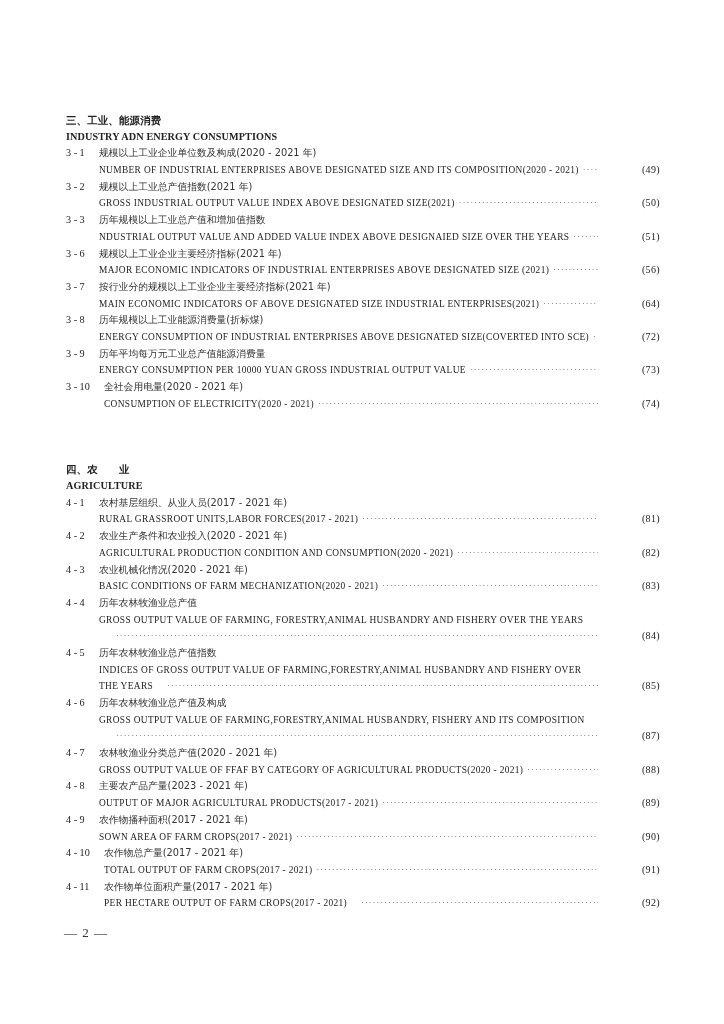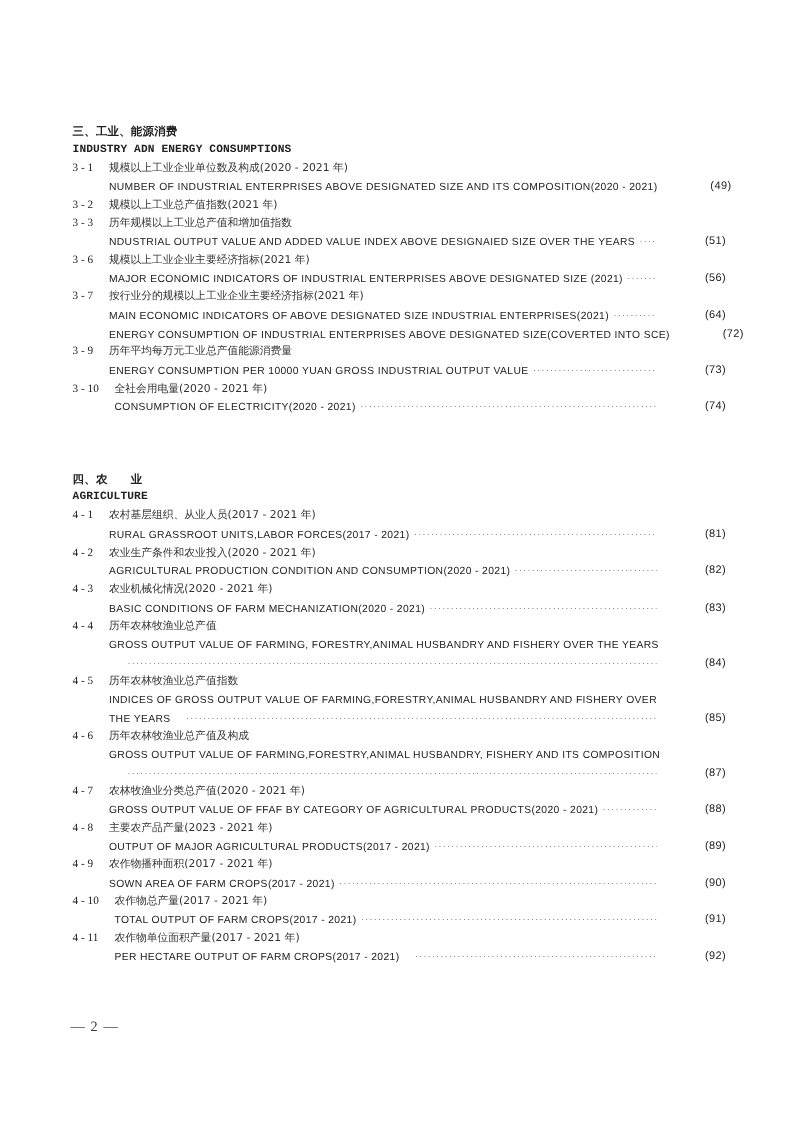--- a/index.html
+++ b/index.html
@@ -1,25 +1,25 @@
 <!DOCTYPE html>
 <html><head>
 <meta charset="utf-8">
 <style>
   html, body { margin: 0; padding: 0; background: #ffffff; }
   body { width: 724px; height: 1024px; position: relative; overflow: hidden;
          font-family: "DejaVu Serif", "Liberation Serif", serif; color: #222; }
   .page { position: absolute; left: 66px; top: 80px; width: 594px; }
   .line { height: 16.7px; line-height: 16.7px; font-size: 10.2px; white-space: nowrap; position: relative; }
   .sec-cn { font-family: "DejaVu Sans", sans-serif; font-size: 10.4px; font-weight: bold; letter-spacing: 0.2px; margin-top: 32px; }
-  .sec-en { font-weight: bold; font-size: 10.2px; font-family: Liberation Mono, monospace; letter-spacing: 0.1px; }
+  .sec-en { font-weight: bold; font-size: 10.2px; font-family: Liberation Serif, serif; letter-spacing: 0.1px; }
   .gap { height: 17px; }
   .num { display: inline-block; width: 33px; font-family: "Liberation Serif", serif; font-size: 10.2px; }
   .cn { font-family: "DejaVu Sans", sans-serif; font-size: 9.8px; color: #333; }
-  .en-row { display: flex; align-items: flex-end; padding-left: 33px; font-family: Liberation Sans, sans-serif; font-size: 9.4px; letter-spacing: 0.35px; }
+  .en-row { display: flex; align-items: flex-start; padding-left: 33px; font-family: Liberation Serif, serif; font-size: 9.4px; letter-spacing: 0.35px; }
   .en-row.indent2 { padding-left: 50px; }
   .en-text { flex: 0 0 auto; }
   .dots { flex: 1 1 auto; overflow: hidden; margin: 0 4px; color: #444; letter-spacing: 1.2px; font-size: 8px; }
   .dots::before { content: "····································································································································································"; }
   .pg { flex: 0 0 auto; font-size: 10px; margin-left: 40px; }
   .wide .num { width: 38px; }
   .footer { position: absolute; left: 64px; top: 925px; font-family: "Liberation Serif", serif; font-size: 13px; color: #333; letter-spacing: 1px; }
 </style>
 </head>
 <body>
@@ -32,20 +32,25 @@
   <div>
     <div class="line"><span class="num">3 - 1</span><span class="cn">规模以上工业企业单位数及构成(2020 - 2021 年)</span></div>
     <div class="line en-row">
         <span class="en-text">NUMBER OF INDUSTRIAL ENTERPRISES ABOVE DESIGNATED SIZE AND ITS COMPOSITION(2020 - 2021)</span>
         <span class="dots"></span>
         <span class="pg">(49)</span>
       </div>
   </div>
   <div>
     <div class="line"><span class="num">3 - 2</span><span class="cn">规模以上工业总产值指数(2021 年)</span></div>
+    <div class="line en-row">
+        <span class="en-text">GROSS INDUSTRIAL OUTPUT VALUE INDEX ABOVE DESIGNATED SIZE(2021)</span>
+        <span class="dots"></span>
+        <span class="pg">(50)</span>
+      </div>
   </div>
   <div>
     <div class="line"><span class="num">3 - 3</span><span class="cn">历年规模以上工业总产值和增加值指数</span></div>
     <div class="line en-row">
         <span class="en-text">NDUSTRIAL OUTPUT VALUE AND ADDED VALUE INDEX ABOVE DESIGNAIED SIZE OVER THE YEARS</span>
         <span class="dots"></span>
         <span class="pg">(51)</span>
       </div>
   </div>
   <div>
@@ -58,20 +63,21 @@
   </div>
   <div>
     <div class="line"><span class="num">3 - 7</span><span class="cn">按行业分的规模以上工业企业主要经济指标(2021 年)</span></div>
     <div class="line en-row">
         <span class="en-text">MAIN ECONOMIC INDICATORS OF ABOVE DESIGNATED SIZE INDUSTRIAL ENTERPRISES(2021)</span>
         <span class="dots"></span>
         <span class="pg">(64)</span>
       </div>
   </div>
   <div>
+    <div class="line"><span class="num">3 - 8</span><span class="cn">历年规模以上工业能源消费量(折标煤)</span></div>
     <div class="line en-row">
         <span class="en-text">ENERGY CONSUMPTION OF INDUSTRIAL ENTERPRISES ABOVE DESIGNATED SIZE(COVERTED INTO SCE)</span>
         <span class="dots"></span>
         <span class="pg">(72)</span>
       </div>
   </div>
   <div>
     <div class="line"><span class="num">3 - 9</span><span class="cn">历年平均每万元工业总产值能源消费量</span></div>
     <div class="line en-row">
         <span class="en-text">ENERGY CONSUMPTION PER 10000 YUAN GROSS INDUSTRIAL OUTPUT VALUE</span>

